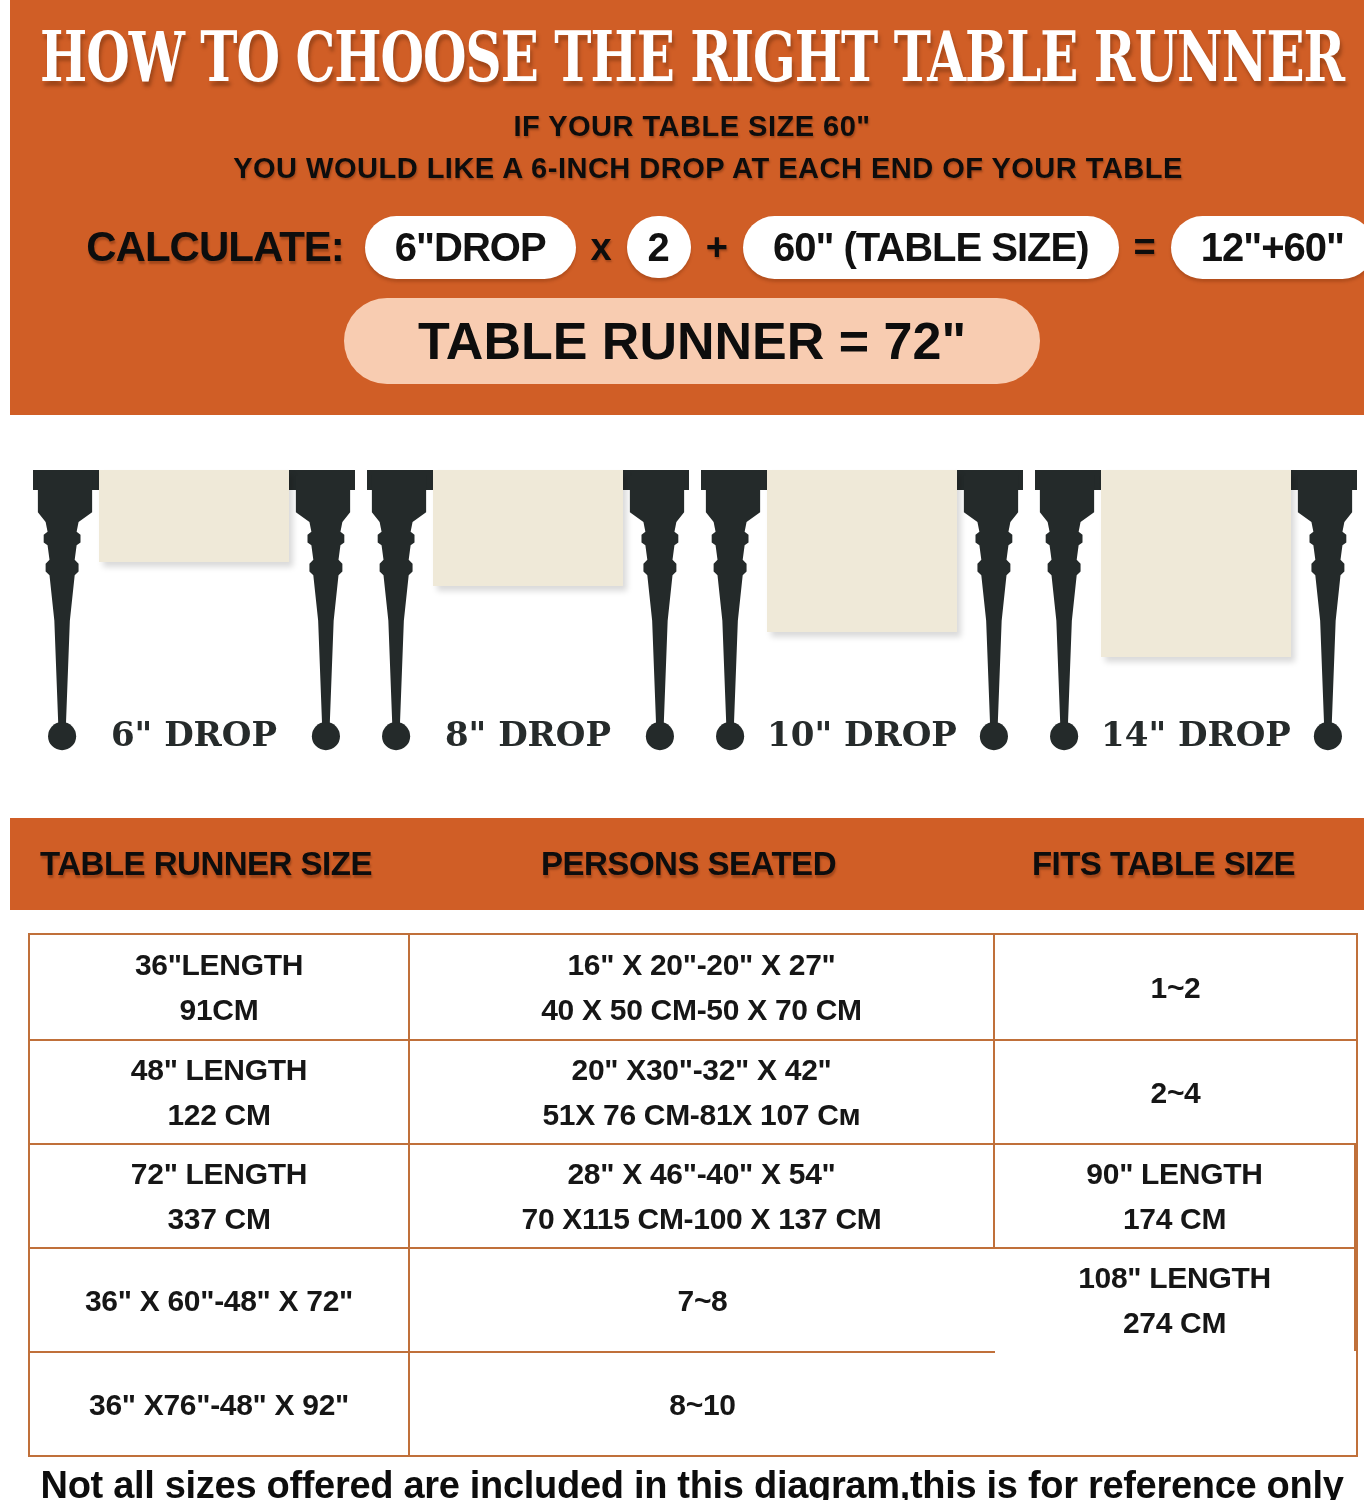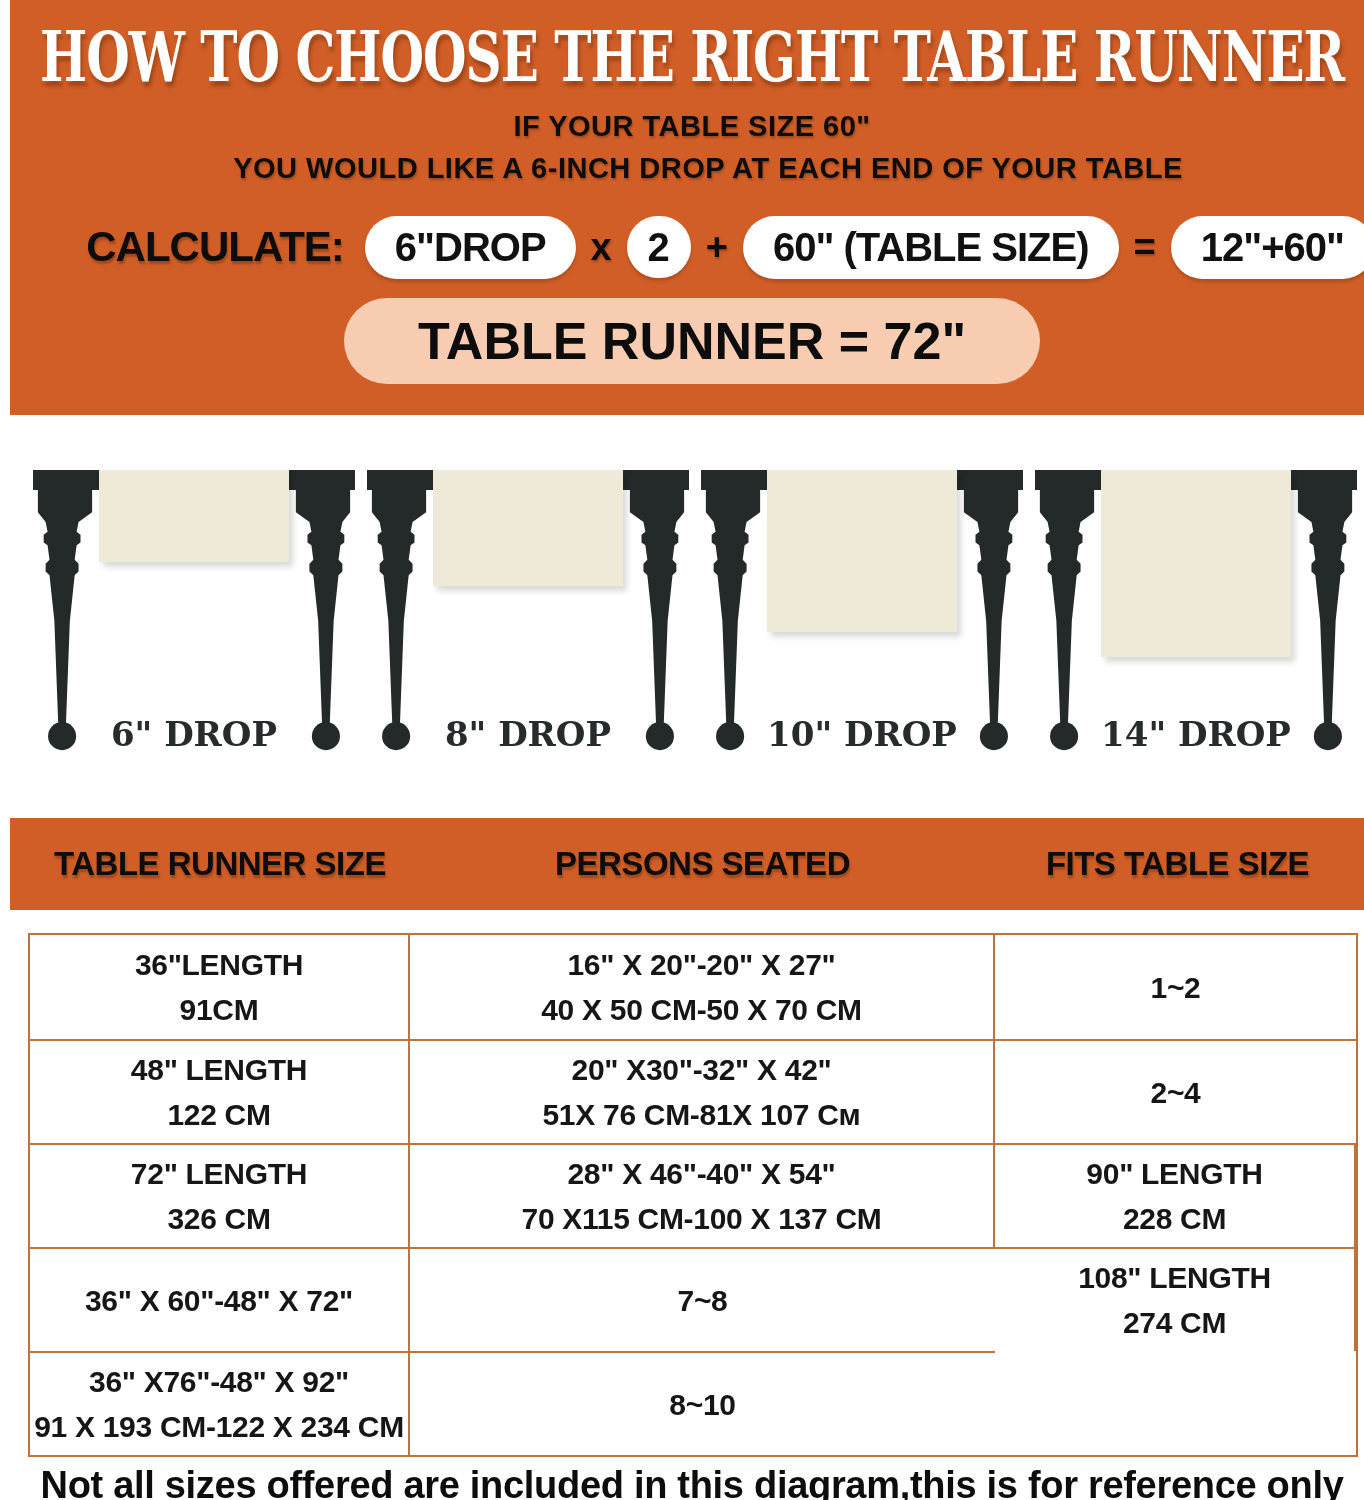--- a/index.html
+++ b/index.html
@@ -39,21 +39,21 @@
   .tabletop { position:absolute; left:0; top:0; width:100%; height:20px; background:#242a2a; z-index:1; }
   .runner { position:absolute; left:66px; top:0; width:190px; background:#efe9d8;
     box-shadow:4px 5px 6px rgba(0,0,0,.15); z-index:2; }
   .leg { position:absolute; top:0; width:62px; height:292px; z-index:3; }
   .leg-l { left:1px; } .leg-r { right:1px; transform:scaleX(-1); }
   .drop-label { position:absolute; top:244px; left:0; width:100%; text-align:center;
     font-family:"DejaVu Serif", serif; font-weight:bold; font-size:34px; color:#262b2b;
     letter-spacing:0px; z-index:4; white-space:nowrap; }
   
   .col-band { position:absolute; left:0; top:818px; width:1364px; height:92px; background:#d05e26; }
-  .col-band-grid { position:absolute; left:20px; top:0; width:1330px; height:100%;
+  .col-band-grid { position:absolute; left:6px; top:0; width:1330px; height:100%;
     display:grid; grid-template-columns:380px 585px 365px; align-items:center; }
   .col-head { text-align:center; font-weight:bold; font-size:33px; letter-spacing:-0.5px;
     color:#0d0d0d; text-shadow:1px 3px 2px rgba(60,20,0,.3); }
   
   .size-table { position:absolute; left:18px; top:933px; width:1330px; height:524px;
     border:2px solid #c0703a; display:grid; grid-template-columns:380px 585px auto;
     grid-template-rows:repeat(5, 1fr); background:#fff; }
   .cell { display:flex; flex-direction:column; align-items:center; justify-content:center;
     font-weight:bold; font-size:30px; letter-spacing:-0.3px; line-height:1.5; color:#161616;
     text-align:center; white-space:nowrap; }
@@ -168,45 +168,44 @@
     <div class="cell c1 rb">
         <span>20" X30"-32" X 42"</span>
         <span>51X 76 CM-81X 107 Cм</span>
       </div>
     <div class="cell c2 rb">
         <span>2~4</span>
       </div>
 
     <div class="cell c0 rb">
         <span>72" LENGTH</span>
-        <span>326 CM</span>
+        <span>337 CM</span>
       </div>
     <div class="cell c1 rb">
         <span>28" X 46"-40" X 54"</span>
         <span>70 X115 CM-100 X 137 CM</span>
       </div>
 
     <div class="cell c0 rb">
         <span>90" LENGTH</span>
-        <span>228 CM</span>
+        <span>174 CM</span>
       </div>
     <div class="cell c1 rb">
         <span>36" X 60"-48" X 72"</span>
       </div>
     <div class="cell c2 rb">
         <span>7~8</span>
       </div>
 
     <div class="cell c0 rb">
         <span>108" LENGTH</span>
         <span>274 CM</span>
       </div>
     <div class="cell c1 rb">
         <span>36" X76"-48" X 92"</span>
-        <span>91 X 193 CM-122 X 234 CM</span>
       </div>
     <div class="cell c2 rb">
         <span>8~10</span>
       </div>
   </div>
 
   <div class="footnote">Not all sizes offered are included in this diagram,this is for reference only</div>
 
 </div>
 

